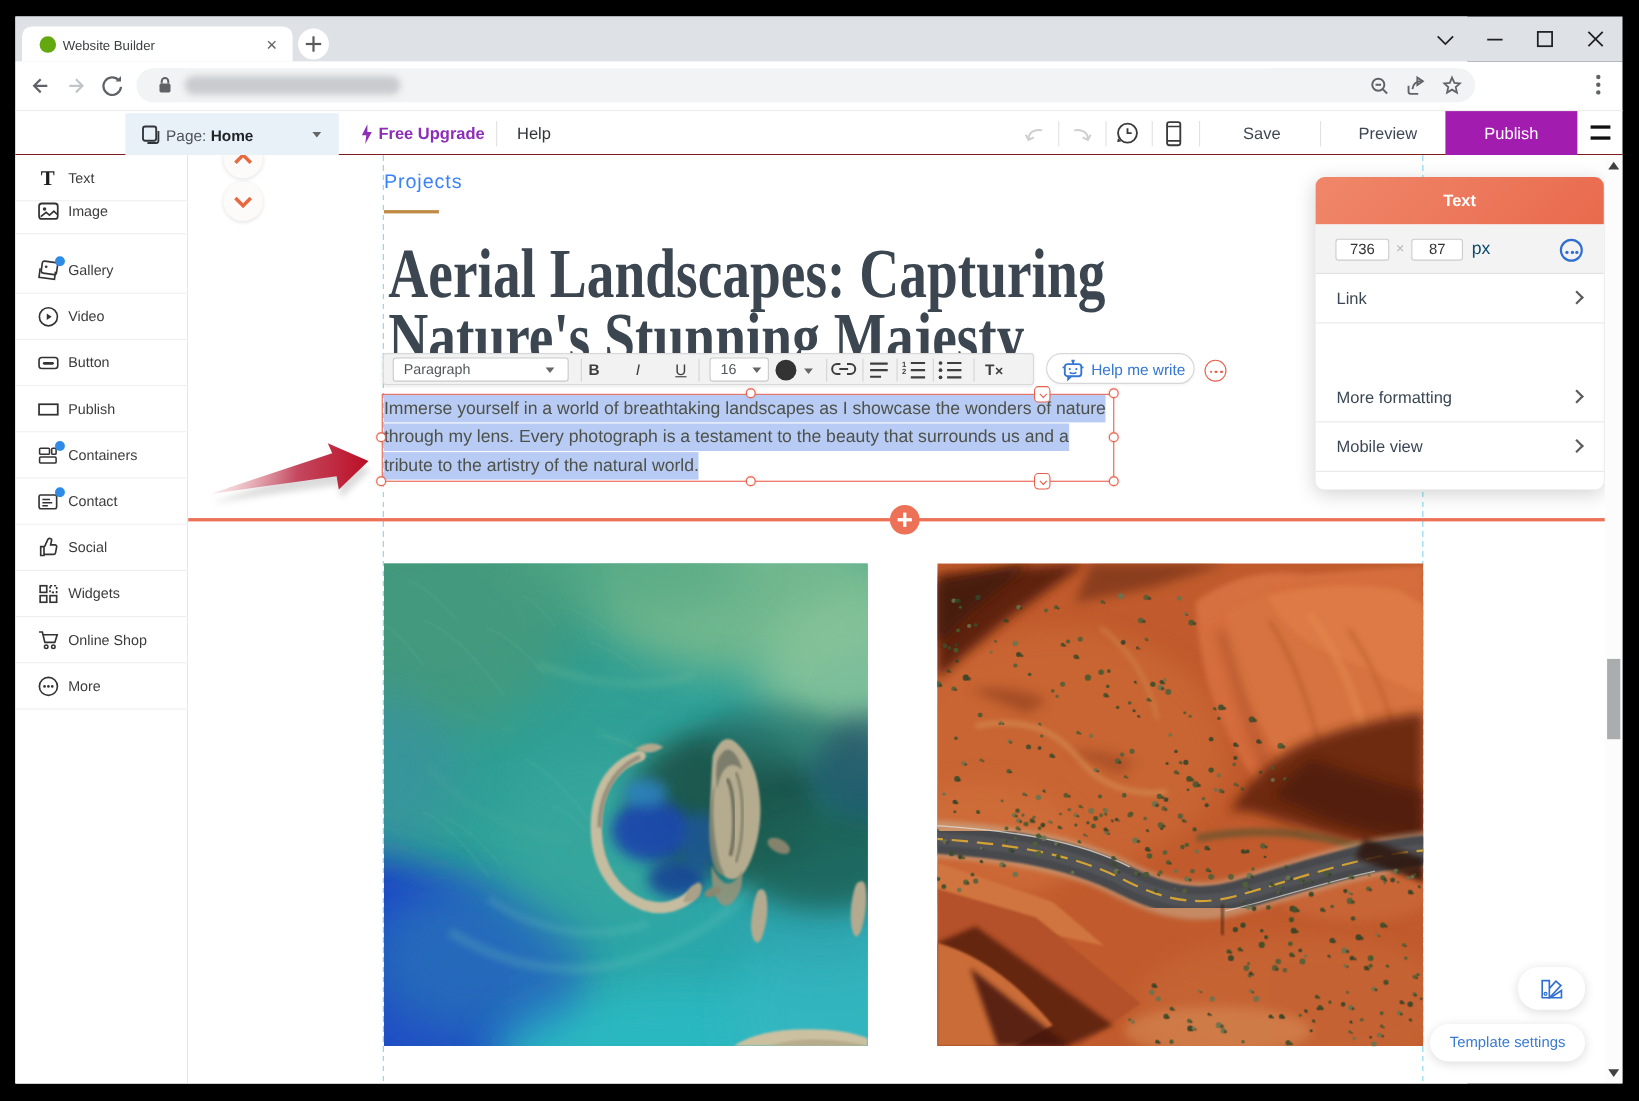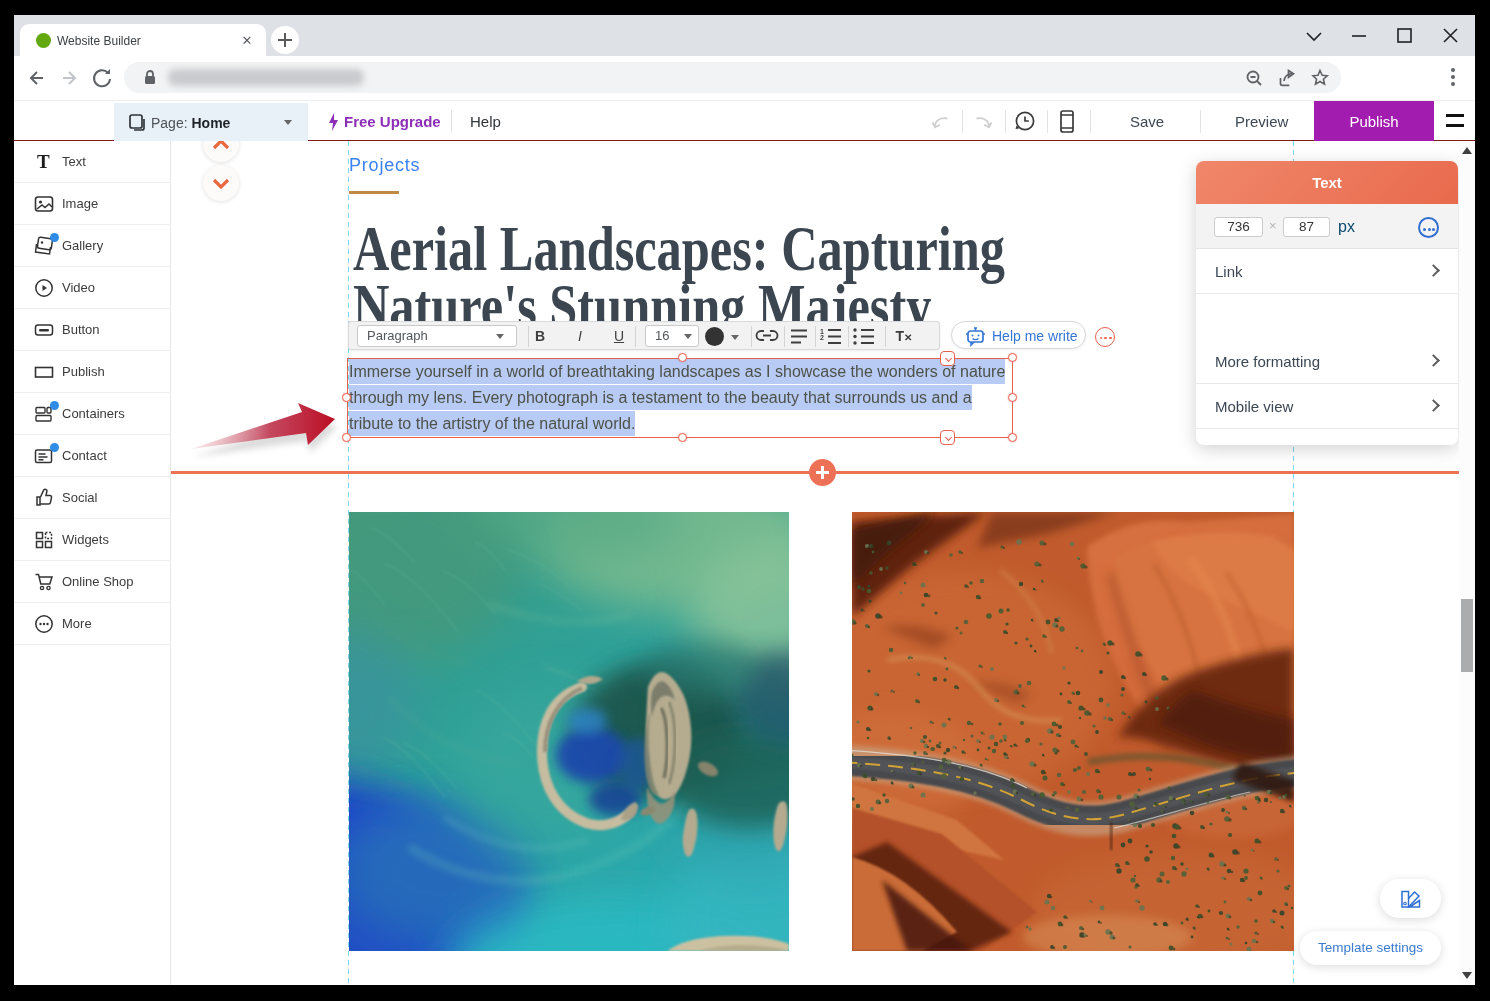--- a/index.html
+++ b/index.html
@@ -181,21 +181,21 @@
     <div id="burger"></div>
   </div>
   <div id="main">
     <div id="sidebar">
       <div class="srow" style="top:0">
           <svg width="20" height="20">
             <text x="3" y="16" font-family="Liberation Serif,serif" font-weight="bold" font-size="19" fill="#1c1c1c">T</text>
           </svg>
           <div class="lab">Text</div>
         </div>
-      <div class="srow" style="top:42px">
+      <div class="srow" style="top:30px">
           <svg width="20" height="20">
             <rect x="1.5" y="3" width="17" height="14" rx="2.5" fill="none" stroke="#333" stroke-width="1.6"></rect>
             <circle cx="6.5" cy="8" r="1.6" fill="#333"></circle>
             <path d="M3 15 l5-4 3 2.5 4-3.5 3 3" fill="none" stroke="#333" stroke-width="1.5"></path>
           </svg>
           <div class="lab">Image</div>
         </div>
       <div class="srow" style="top:84px">
           <svg width="20" height="20">
             <rect x="4" y="2" width="14" height="11" rx="2" fill="none" stroke="#333" stroke-width="1.5" transform="rotate(8 11 7)"></rect>

